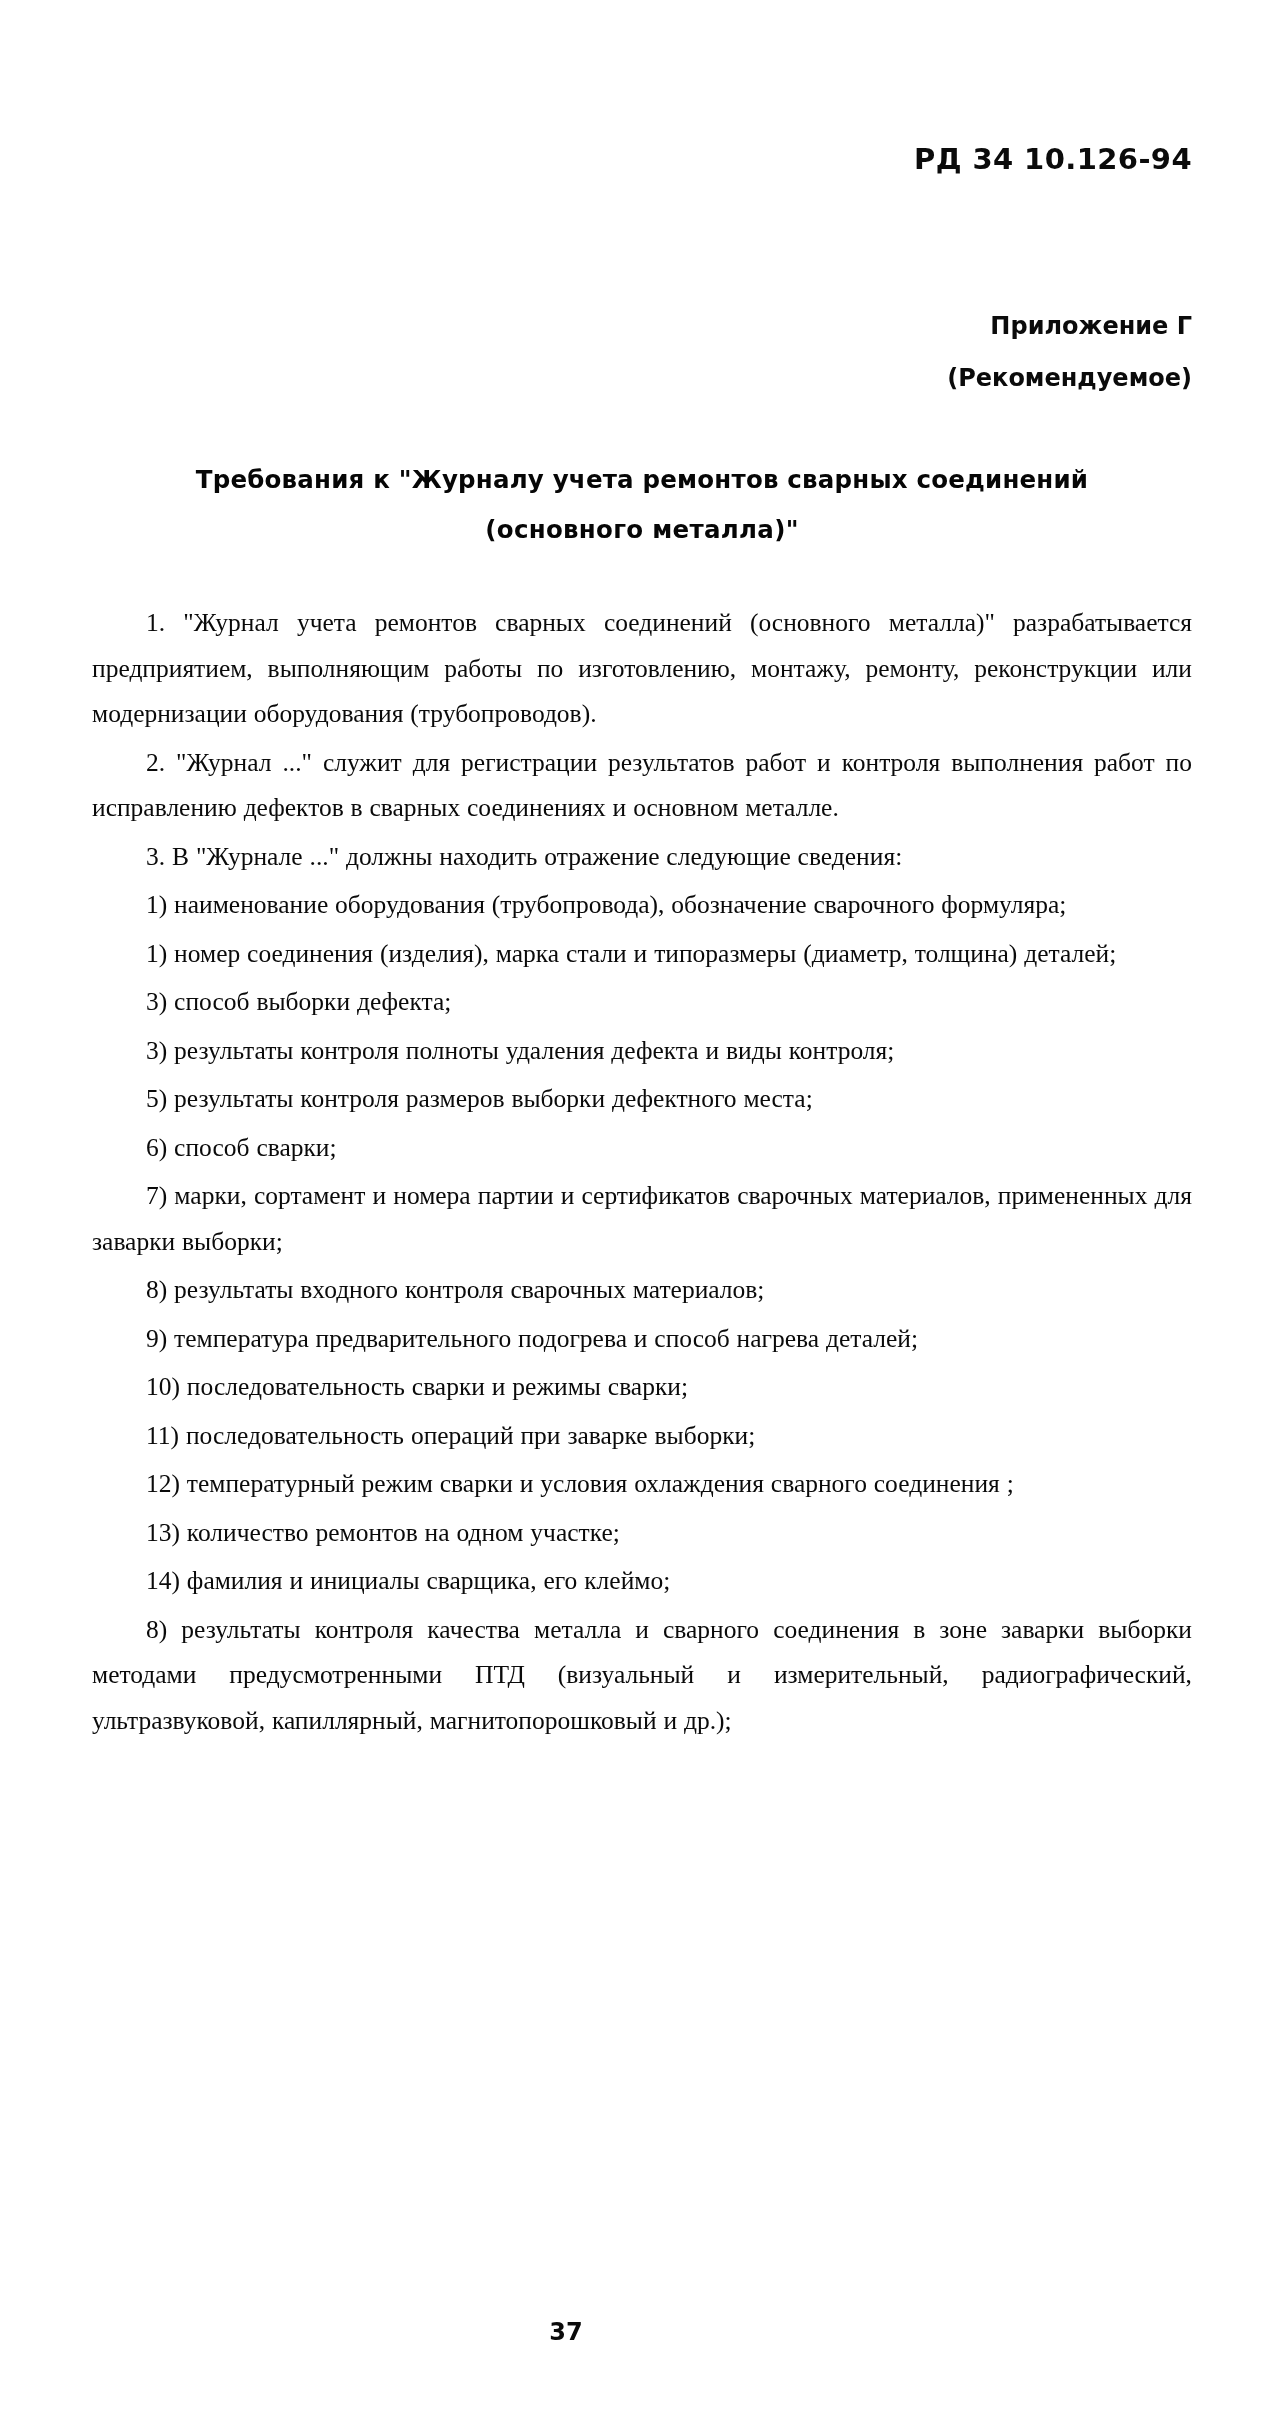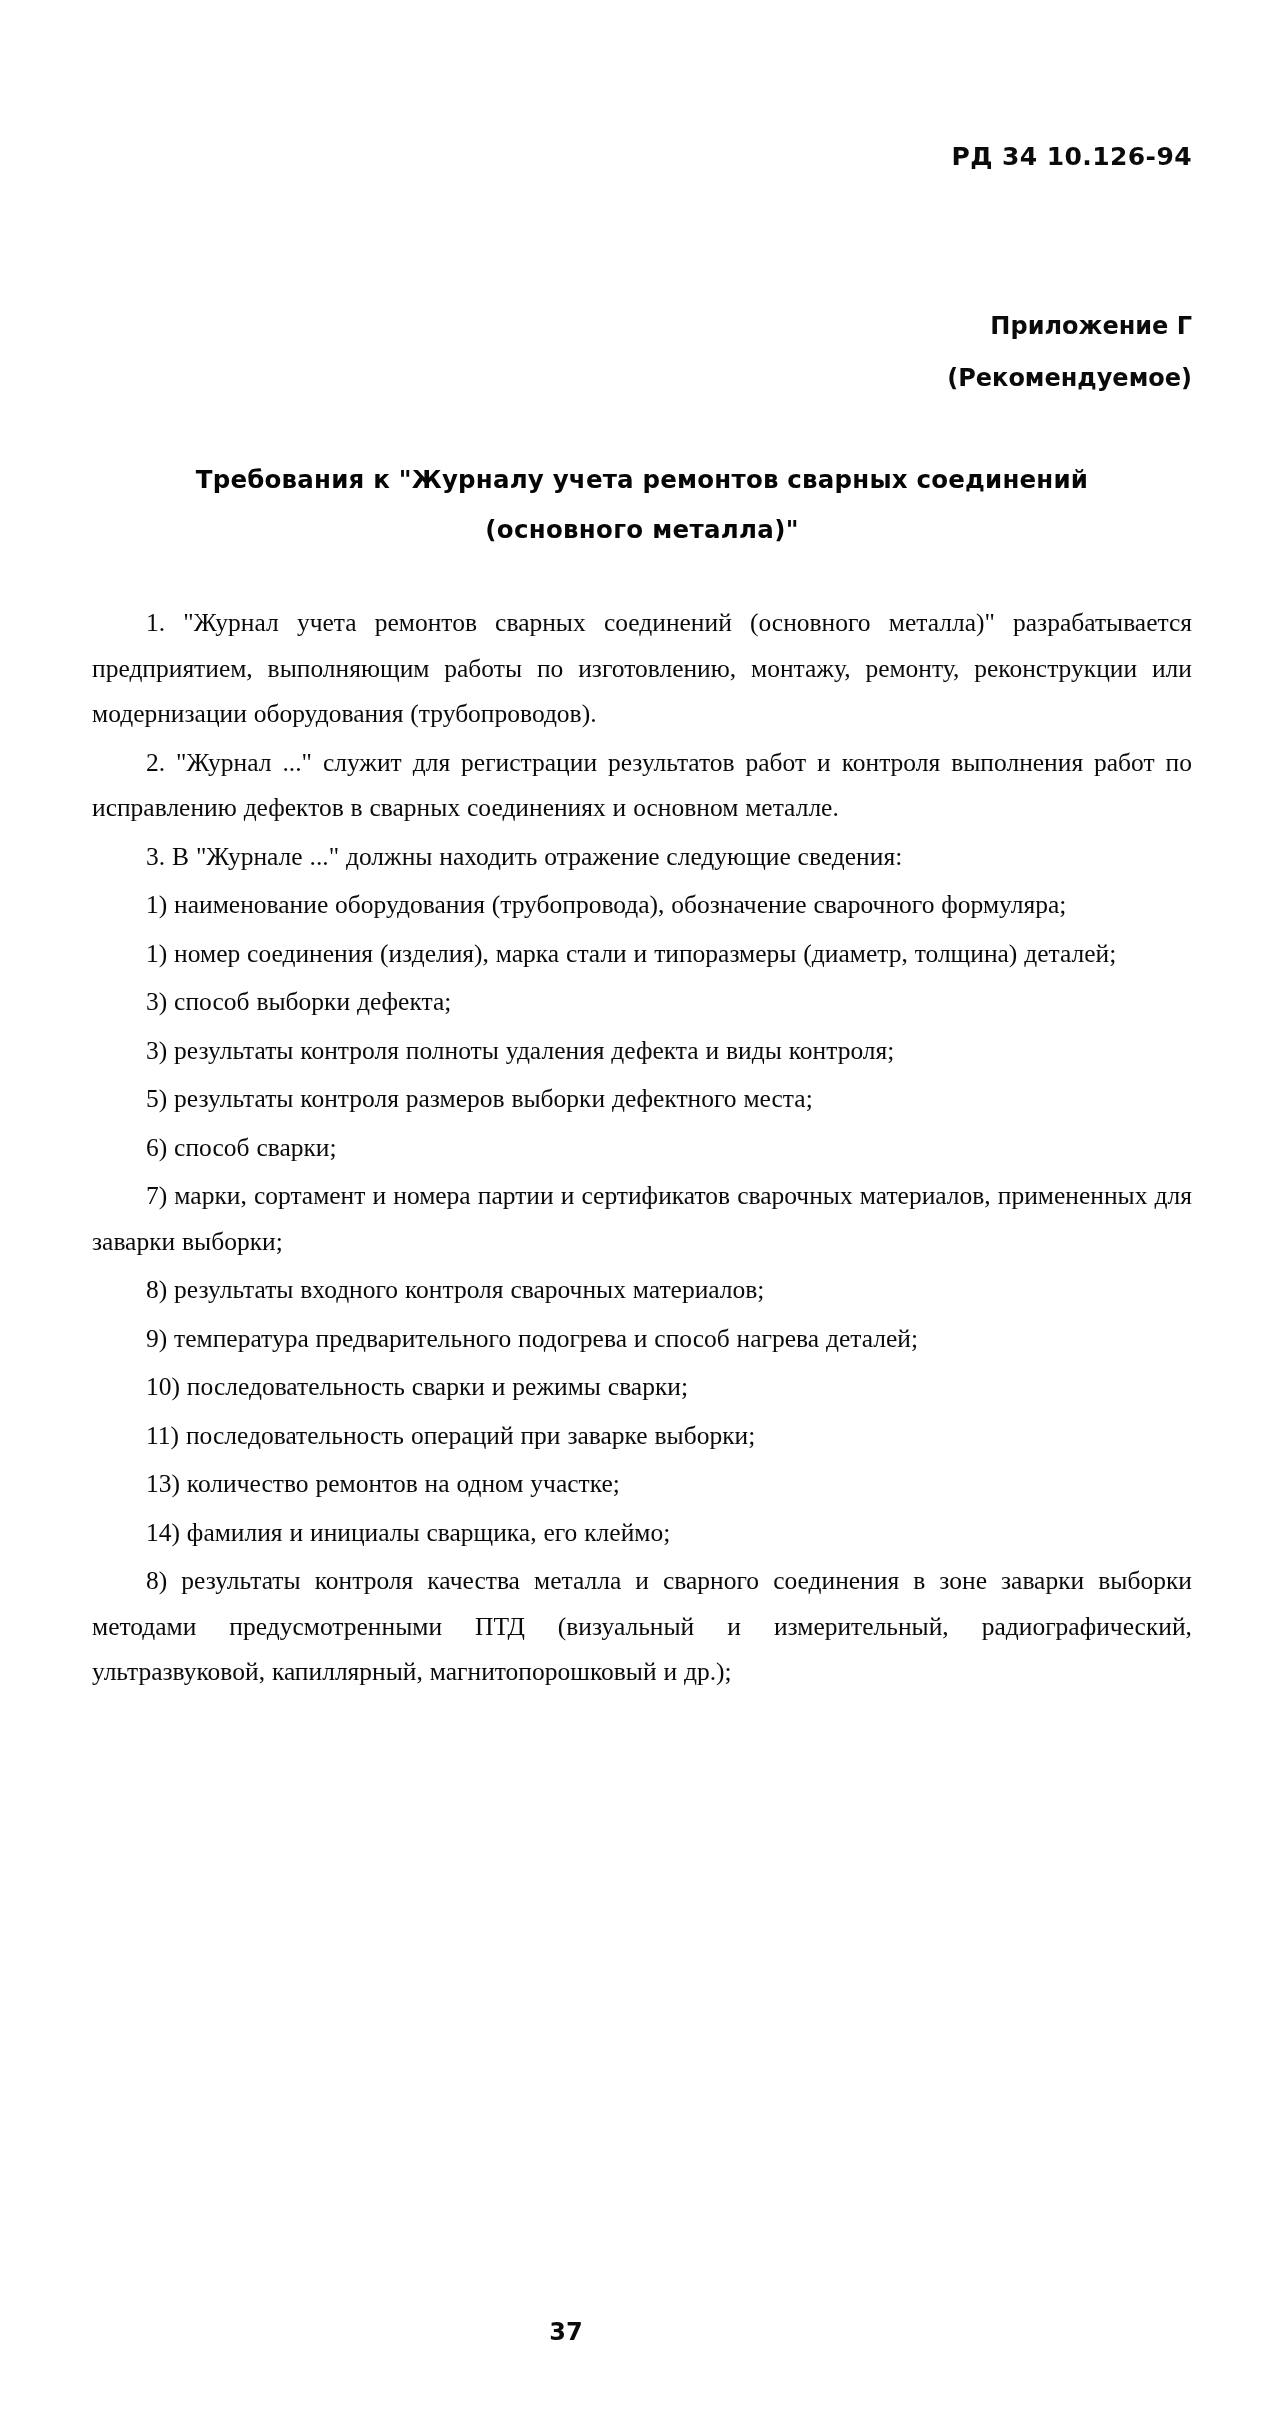--- a/index.html
+++ b/index.html
@@ -26,21 +26,21 @@
     background: #fff;
   }
 
   
   .doc-header {
     position: absolute;
     top: 142px;
     right: 92px;
     font-family: "DejaVu Sans", "Liberation Sans", sans-serif;
     font-weight: bold;
-    font-size: 25px;
+    font-size: 29px;
     letter-spacing: 0.4px;
     white-space: nowrap;
     color: #0b0b0b;
   }
 
   
   .appendix-block {
     position: absolute;
     top: 300px;
     right: 92px;
@@ -131,20 +131,21 @@
     <p class="para">1) номер соединения (изделия), марка стали и типоразмеры (диаметр, толщина) деталей;</p>
     <p class="para">3) способ выборки дефекта;</p>
     <p class="para">3) результаты контроля полноты удаления дефекта и виды контроля;</p>
     <p class="para">5) результаты контроля размеров выборки дефектного места;</p>
     <p class="para">6) способ сварки;</p>
     <p class="para">7) марки, сортамент и номера партии и сертификатов сварочных материалов, примененных для заварки выборки;</p>
     <p class="para">8) результаты входного контроля сварочных материалов;</p>
     <p class="para">9) температура предварительного подогрева и способ нагрева деталей;</p>
     <p class="para">10) последовательность сварки и режимы сварки;</p>
     <p class="para">11) последовательность операций при заварке выборки;</p>
+    <p class="para">12) температурный режим сварки и условия охлаждения сварного соединения ;</p>
     <p class="para">13) количество ремонтов на одном участке;</p>
     <p class="para">14) фамилия и инициалы сварщика, его клеймо;</p>
     <p class="para j">8) результаты контроля качества металла и сварного соединения в зоне заварки выборки методами предусмотренными ПТД  (визуальный и измерительный,     радиографический,     ультразвуковой,     капиллярный, магнитопорошковый и др.);</p>
 
   </div>
 
   <div class="page-number">37</div>
 
 </div>
 

